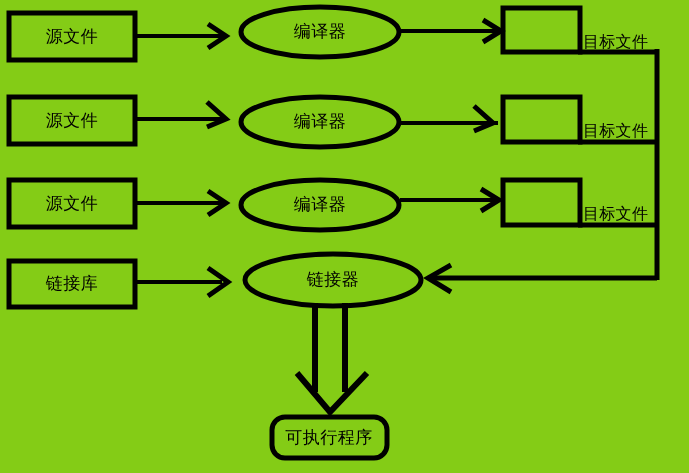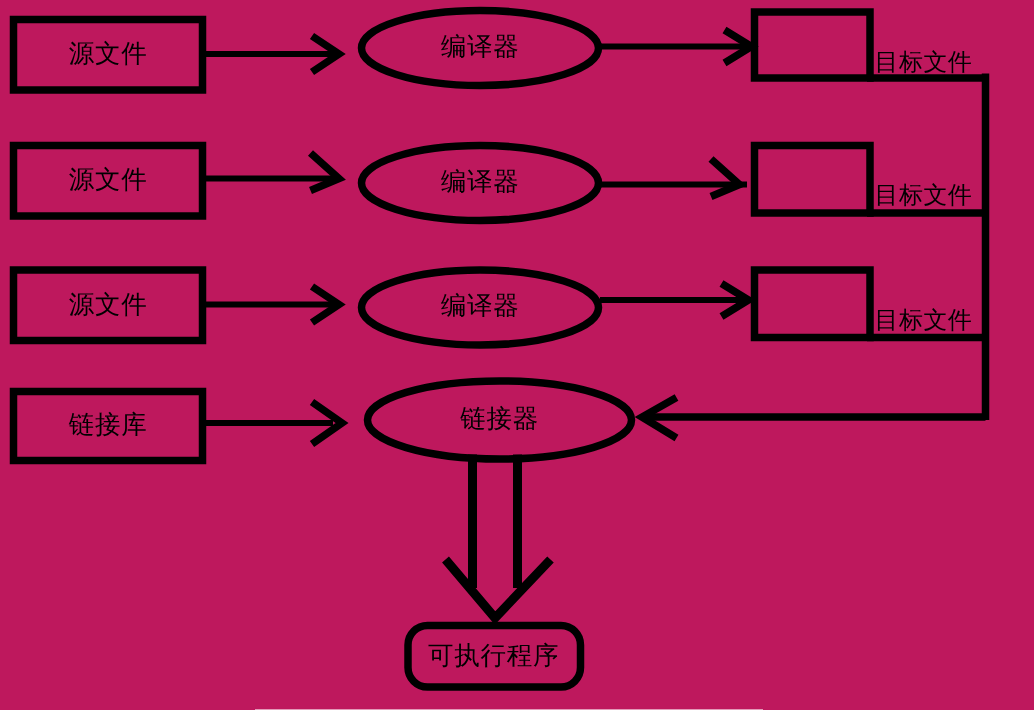--- a/index.html
+++ b/index.html
@@ -8,21 +8,21 @@
     padding: 0;
     background: #ffffff;
   }
   body {
     font-family: "DejaVu Sans", "Liberation Sans", sans-serif;
   }
   #diagram-root {
     position: relative;
     width: 689px;
     height: 473px;
-    background: #be185d;
+    background: #84cc16;
     overflow: hidden;
   }
   #diagram-svg {
     position: absolute;
     left: 0;
     top: 0;
     width: 689px;
     height: 473px;
   }
   .node-text {

